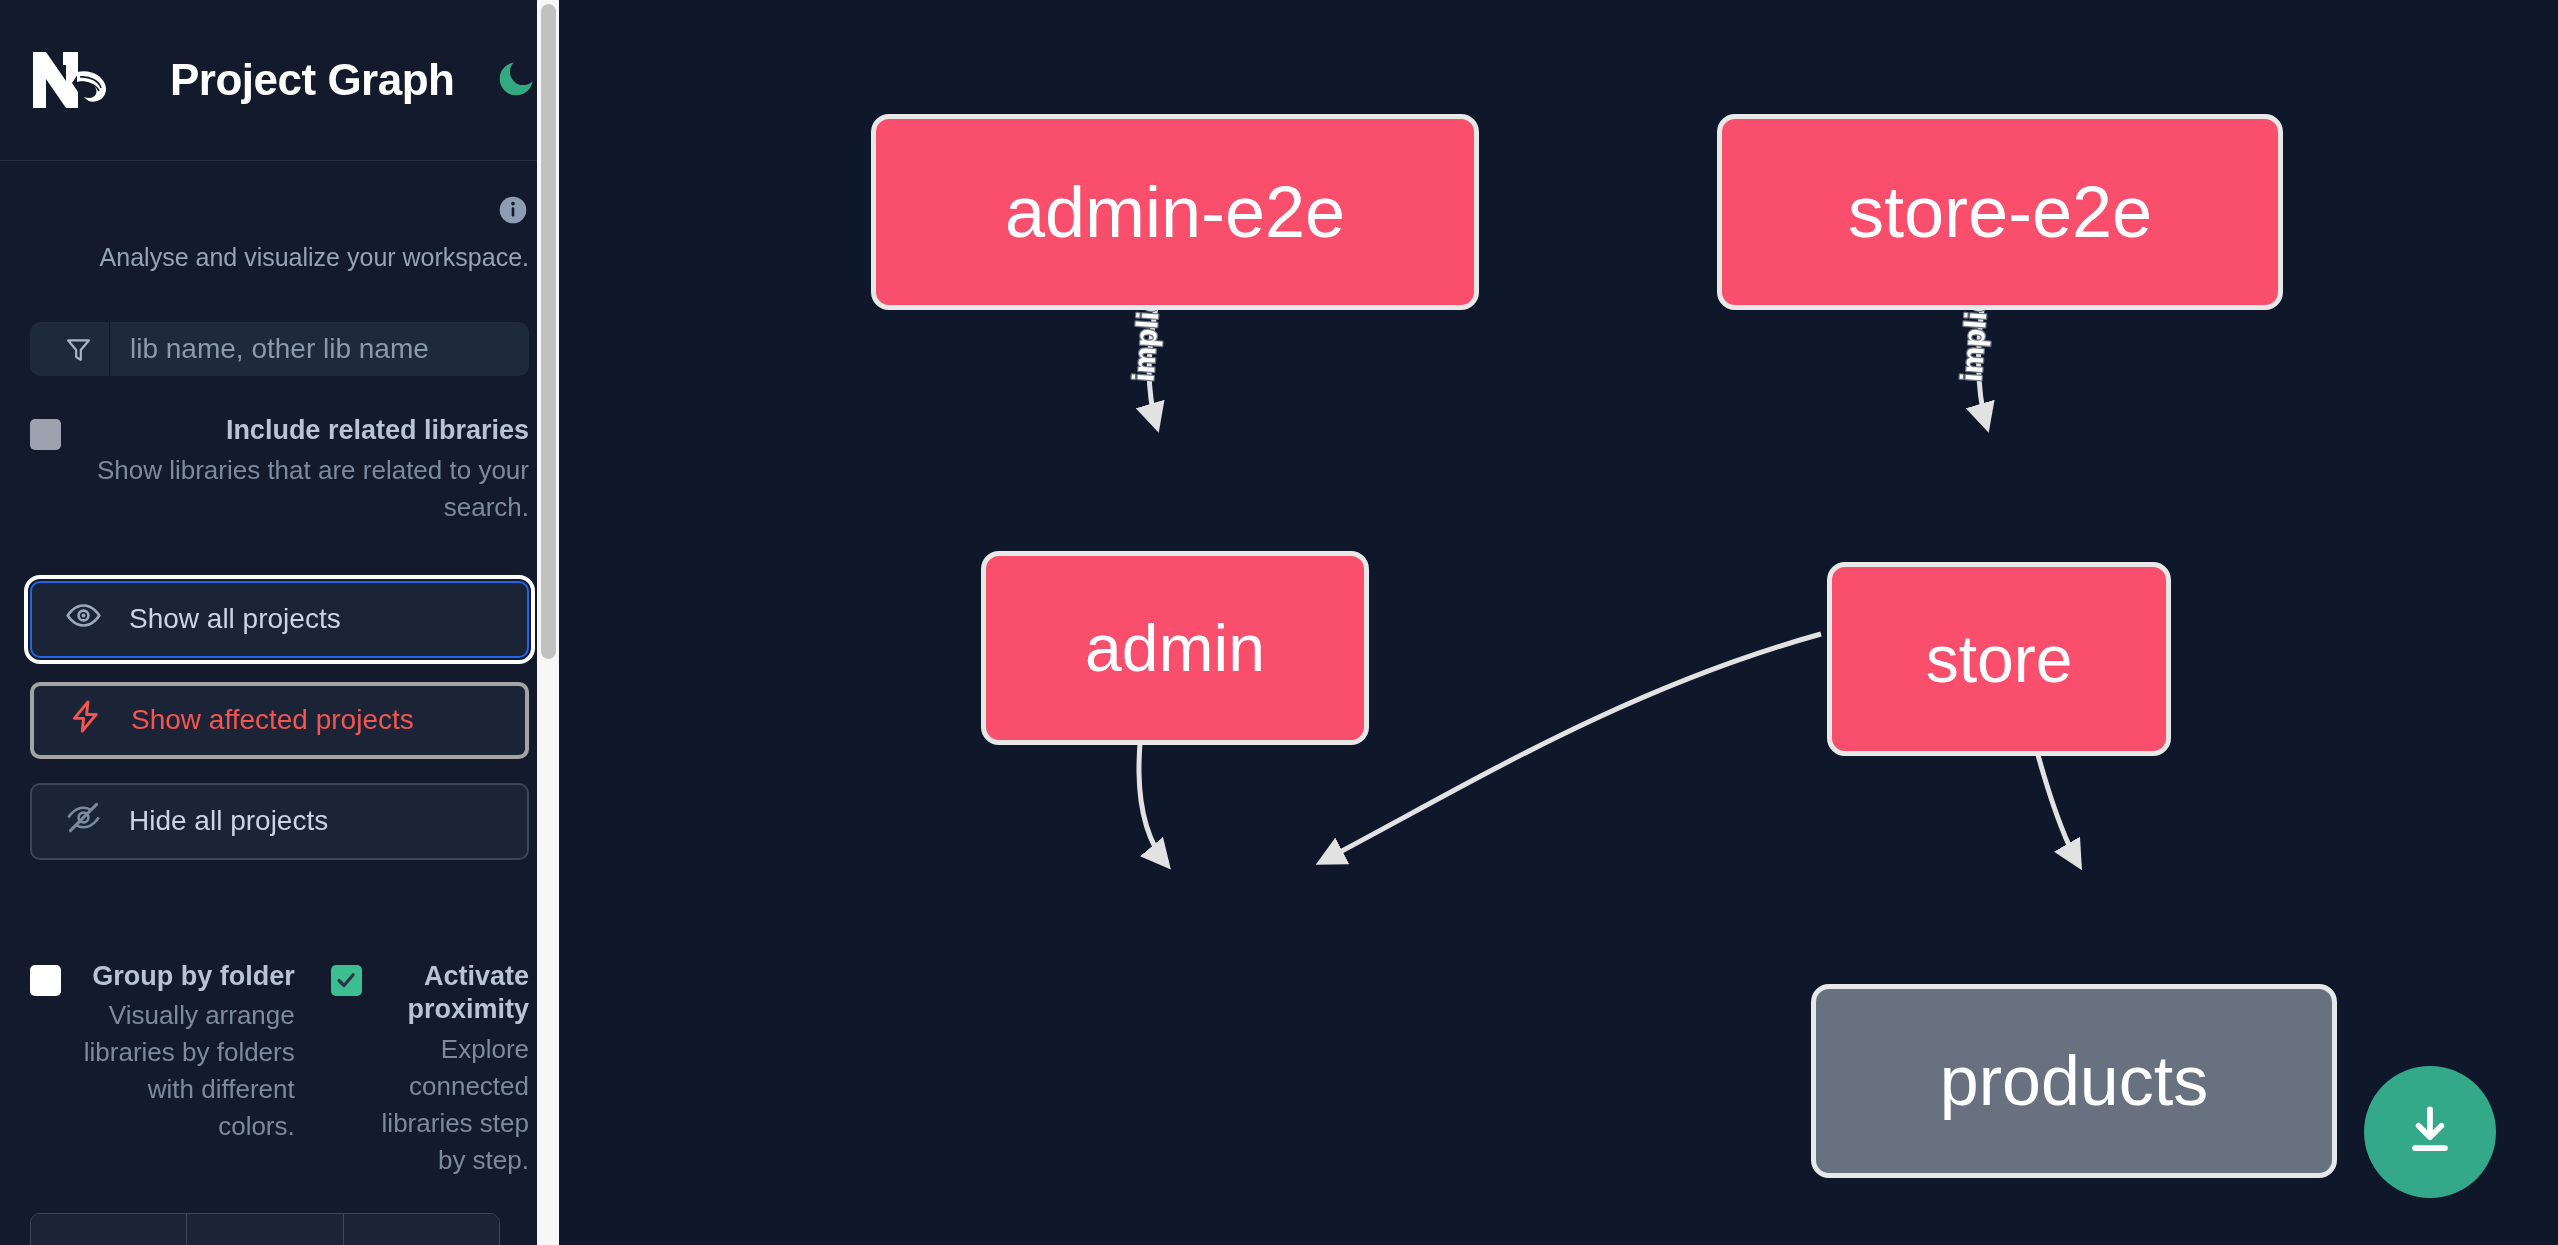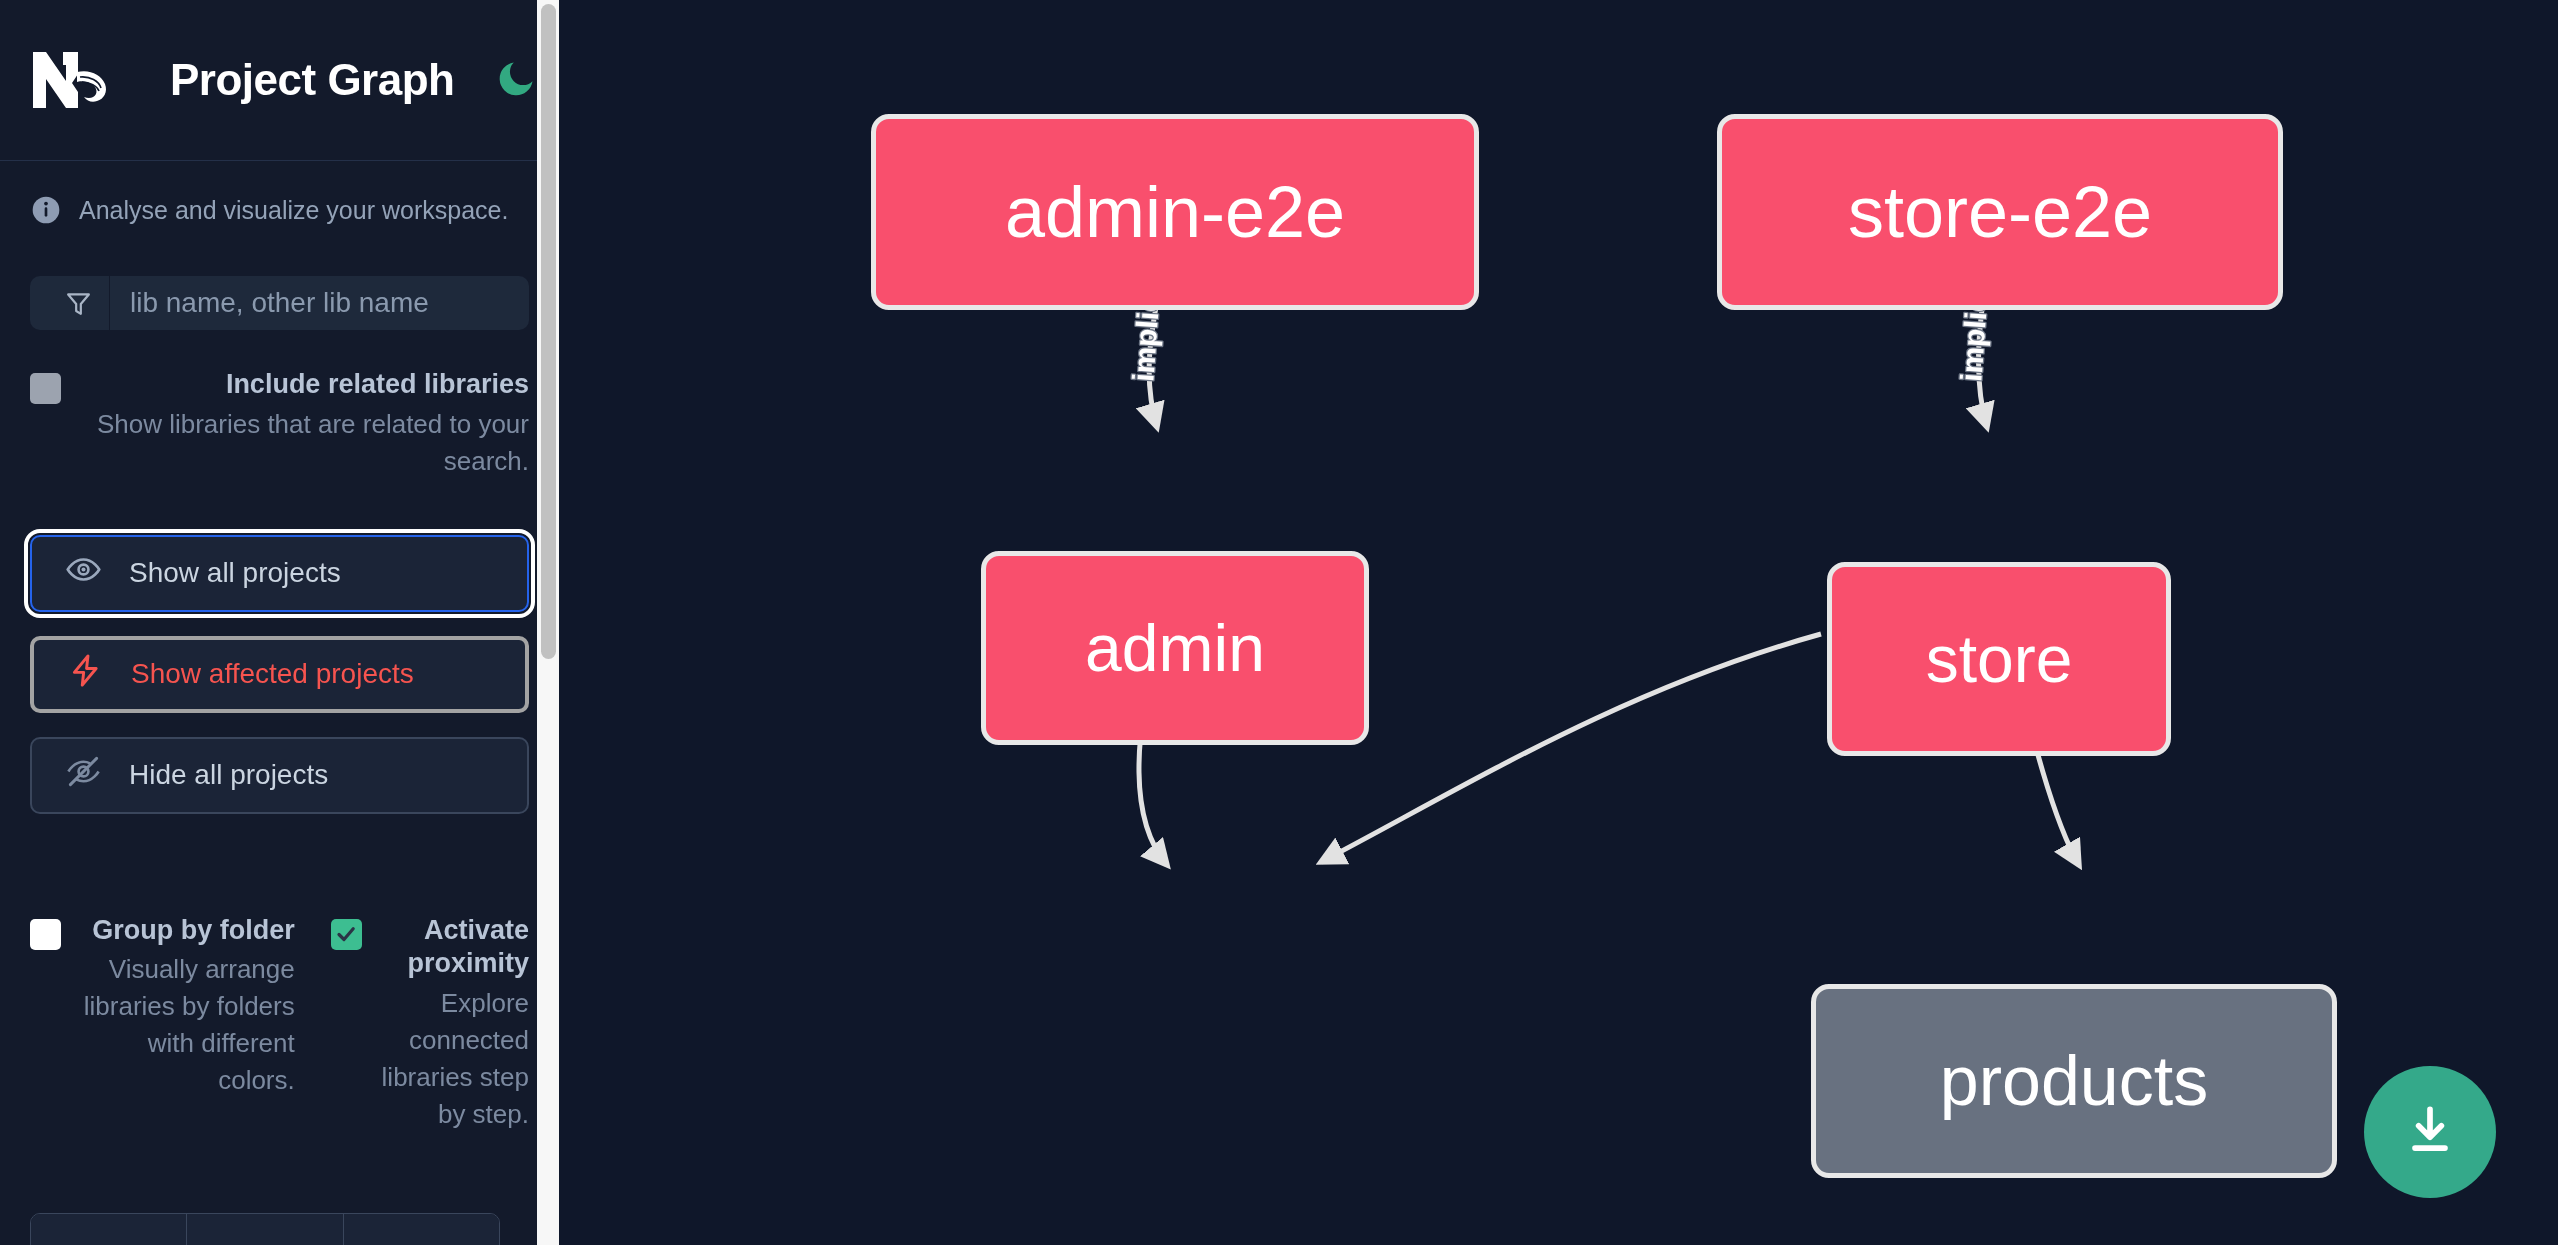--- a/index.html
+++ b/index.html
@@ -32,22 +32,22 @@
   }
   .moon-btn {
     margin-left: 40px; width: 52px; height: 52px;
     display: flex; align-items: center; justify-content: center;
     cursor: pointer; background: none; border: none;
   }
 
   #sidebar-body { padding: 0 30px; }
 
   .info-row {
-    display: flex; align-items: center;
-    margin-top: 33px; gap: 17px;
+    display: flex; align-items: flex-end;
+    margin-top: 33px; gap: 17px; flex-direction: column;
   }
   .info-icon { flex: 0 0 32px; width: 32px; height: 32px; }
   .info-text { font-size: 25px; color: #94A3B8; white-space: nowrap; }
 
   .filter-box {
     margin-top: 50px;
     height: 54px;
     display: flex; align-items: stretch;
     background: #1E293B;
     border-radius: 10px;

